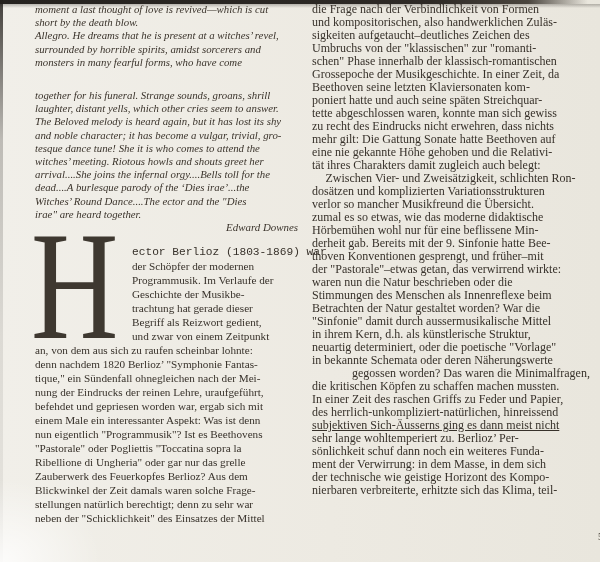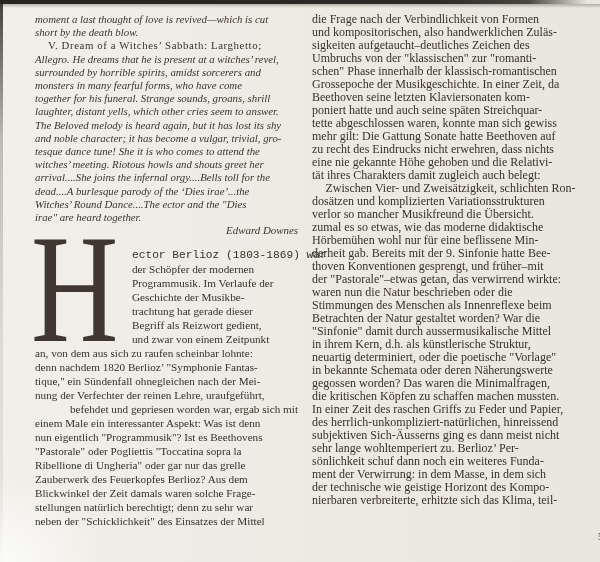--- a/index.html
+++ b/index.html
@@ -19,21 +19,21 @@
     background:linear-gradient(to bottom, rgba(46,42,38,0.30), rgba(46,42,38,0));
   }
   .edge-left {
     position:absolute; left:0; top:0; width:3px; height:100%;
     background:linear-gradient(to bottom, rgba(36,33,29,0.85), rgba(36,33,29,0.25) 25%, rgba(36,33,29,0.10) 60%, rgba(36,33,29,0.05));
   }
   .corner-light {
     position:absolute; left:0; bottom:0; width:110px; height:90px;
     background:radial-gradient(ellipse at 0% 100%, rgba(255,255,255,0.8), rgba(255,255,255,0) 65%);
   }
-  .col { position:absolute; top:13px; }
+  .col { position:absolute; top:3px; }
   .col-left  { left:35px;  width:263px; }
   .col-right { left:312px; width:277px; }
 
   .ln { white-space:nowrap; }
 
   .en .ln, .en-head { font-style:italic; font-size:10.8px; line-height:13.2px; color:#3a332b; }
   .en-head { font-style:normal; letter-spacing:0.6px; }
   .attribution { font-style:italic; font-size:10.9px; line-height:13.2px; text-align:right; color:#3a332b; }
 
   .de .ln { font-size:11.2px; line-height:14px; }
@@ -58,26 +58,25 @@
   <div class="edge-top"></div>
   <div class="edge-top-fade"></div>
   <div class="edge-left"></div>
   <div class="corner-light"></div>
 
   <div class="col col-left">
     <div class="en">
         <div class="ln j" style="word-spacing: 0px;">moment a last thought of love is revived—which is cut</div>
         <div class="ln">short by the death blow.</div>
       </div>
-    <div class="ln j en-head" style="text-indent: 13px; word-spacing: 0px;">V. Dream of a Witches’ Sabbath: Larghetto;</div>
     <div class="en">
         <div class="ln j" style="word-spacing: 0px;">Allegro. He dreams that he is present at a witches’ revel,</div>
         <div class="ln j" style="word-spacing: 0px;">surrounded by horrible spirits, amidst sorcerers and</div>
         <div class="ln j" style="word-spacing: 0px;">monsters in many fearful forms, who have come</div>
-        <div class="ln j" style="word-spacing: 0px;">together for his funeral. Strange sounds, groans, shrill</div>
+        <div class="ln j" style="word-spacing: 0px; margin-top: 20px;">together for his funeral. Strange sounds, groans, shrill</div>
         <div class="ln j" style="word-spacing: 0px;">laughter, distant yells, which other cries seem to answer.</div>
         <div class="ln j" style="word-spacing: 0px;">The Beloved melody is heard again, but it has lost its shy</div>
         <div class="ln j" style="word-spacing: 0px;">and noble character; it has become a vulgar, trivial, gro-</div>
         <div class="ln j" style="word-spacing: 0px;">tesque dance tune! She it is who comes to attend the</div>
         <div class="ln j" style="word-spacing: 0px;">witches’ meeting. Riotous howls and shouts greet her</div>
         <div class="ln j" style="word-spacing: 0px;">arrival....She joins the infernal orgy....Bells toll for the</div>
         <div class="ln j" style="word-spacing: 0px;">dead....A burlesque parody of the ‘Dies irae’...the</div>
         <div class="ln j" style="word-spacing: 0px;">Witches’ Round Dance....The ector and the "Dies</div>
         <div class="ln">irae" are heard together.</div>
       </div>
@@ -91,22 +90,22 @@
           <div class="ln j" style="word-spacing: 0px;">Programmusik. Im Verlaufe der</div>
           <div class="ln j" style="word-spacing: 0px;">Geschichte der Musikbe-</div>
           <div class="ln j" style="word-spacing: 0px;">trachtung hat gerade dieser</div>
           <div class="ln j" style="word-spacing: 0px;">Begriff als Reizwort gedient,</div>
           <div class="ln j" style="word-spacing: 0px;">und zwar von einem Zeitpunkt</div>
         </div>
       <div class="de">
           <div class="ln j" style="word-spacing: 0px;">an, von dem aus sich zu raufen scheinbar lohnte:</div>
           <div class="ln j" style="word-spacing: 0px;">denn nachdem 1820 Berlioz’ "Symphonie Fantas-</div>
           <div class="ln j" style="word-spacing: 0px;">tique," ein Sündenfall ohnegleichen nach der Mei-</div>
-          <div class="ln j" style="word-spacing: 0px;">nung der Verfechter der reinen Lehre, uraufgeführt,</div>
-          <div class="ln j" style="word-spacing: 0px; text-align: right;">befehdet und gepriesen worden war, ergab sich mit</div>
+          <div class="ln j" style="word-spacing: 0px;">nung der Eindrucks der reinen Lehre, uraufgeführt,</div>
+          <div class="ln j" style="word-spacing: 0px;">befehdet und gepriesen worden war, ergab sich mit</div>
           <div class="ln j" style="word-spacing: 0px;">einem Male ein interessanter Aspekt: Was ist denn</div>
           <div class="ln j" style="word-spacing: 0px;">nun eigentlich "Programmusik"? Ist es Beethovens</div>
           <div class="ln j" style="word-spacing: 0px;">"Pastorale" oder Pogliettis "Toccatina sopra la</div>
           <div class="ln j" style="word-spacing: 0px;">Ribellione di Ungheria" oder gar nur das grelle</div>
           <div class="ln j" style="word-spacing: 0px;">Zauberwerk des Feuerkopfes Berlioz? Aus dem</div>
           <div class="ln j" style="word-spacing: 0px;">Blickwinkel der Zeit damals waren solche Frage-</div>
           <div class="ln j" style="word-spacing: 0px;">stellungen natürlich berechtigt; denn zu sehr war</div>
           <div class="ln j" style="word-spacing: 0px;">neben der "Schicklichkeit" des Einsatzes der Mittel</div>
         </div>
     </div>
@@ -116,44 +115,44 @@
     <div class="de">
         <div class="ln j" style="word-spacing: 0px;">die Frage nach der Verbindlichkeit von Formen</div>
         <div class="ln j" style="word-spacing: 0px;">und kompositorischen, also handwerklichen Zuläs-</div>
         <div class="ln j" style="word-spacing: 0px;">sigkeiten aufgetaucht–deutliches Zeichen des</div>
         <div class="ln j" style="word-spacing: 0px;">Umbruchs von der "klassischen" zur "romanti-</div>
         <div class="ln j" style="word-spacing: 0px;">schen" Phase innerhalb der klassisch-romantischen</div>
         <div class="ln j" style="word-spacing: 0px;">Grossepoche der Musikgeschichte. In einer Zeit, da</div>
         <div class="ln j" style="word-spacing: 0px;">Beethoven seine letzten Klaviersonaten kom-</div>
         <div class="ln j" style="word-spacing: 0px;">poniert hatte und auch seine späten Streichquar-</div>
         <div class="ln j" style="word-spacing: 0px;">tette abgeschlossen waren, konnte man sich gewiss</div>
+        <div class="ln j" style="word-spacing: 0px;">zu recht des Eindrucks nicht erwehren, dass nichts</div>
         <div class="ln j" style="word-spacing: 0px;">mehr gilt: Die Gattung Sonate hatte Beethoven auf</div>
-        <div class="ln j" style="word-spacing: 0px;">zu recht des Eindrucks nicht erwehren, dass nichts</div>
         <div class="ln j" style="word-spacing: 0px;">eine nie gekannte Höhe gehoben und die Relativi-</div>
         <div class="ln j" style="word-spacing: 0px;">tät ihres Charakters damit zugleich auch belegt:</div>
         <div class="ln j" style="word-spacing: 0px; text-align: center;">Zwischen Vier- und Zweisätzigkeit, schlichten Ron-</div>
         <div class="ln j" style="word-spacing: 0px;">dosätzen und komplizierten Variationsstrukturen</div>
         <div class="ln j" style="word-spacing: 0px;">verlor so mancher Musikfreund die Übersicht.</div>
         <div class="ln j" style="word-spacing: 0px;">zumal es so etwas, wie das moderne didaktische</div>
         <div class="ln j" style="word-spacing: 0px;">Hörbemühen wohl nur für eine beflissene Min-</div>
         <div class="ln j" style="word-spacing: 0px;">derheit gab. Bereits mit der 9. Sinfonie hatte Bee-</div>
         <div class="ln j" style="word-spacing: 0px;">thoven Konventionen gesprengt, und früher–mit</div>
         <div class="ln j" style="word-spacing: 0px;">der "Pastorale"–etwas getan, das verwirrend wirkte:</div>
         <div class="ln j" style="word-spacing: 0px;">waren nun die Natur beschrieben oder die</div>
         <div class="ln j" style="word-spacing: 0px;">Stimmungen des Menschen als Innenreflexe beim</div>
         <div class="ln j" style="word-spacing: 0px;">Betrachten der Natur gestaltet worden? War die</div>
         <div class="ln j" style="word-spacing: 0px;">"Sinfonie" damit durch aussermusikalische Mittel</div>
         <div class="ln j" style="word-spacing: 0px;">in ihrem Kern, d.h. als künstlerische Struktur,</div>
         <div class="ln j" style="word-spacing: 0px;">neuartig determiniert, oder die poetische "Vorlage"</div>
         <div class="ln j" style="word-spacing: 0px;">in bekannte Schemata oder deren Näherungswerte</div>
-        <div class="ln j" style="word-spacing: 0px;">gegossen worden? Das waren die Minimalfragen,</div>
+        <div class="ln j" style="word-spacing: 0px; margin-left: 40px;">gegossen worden? Das waren die Minimalfragen,</div>
         <div class="ln j" style="word-spacing: 0px;">die kritischen Köpfen zu schaffen machen mussten.</div>
         <div class="ln j" style="word-spacing: 0px;">In einer Zeit des raschen Griffs zu Feder und Papier,</div>
         <div class="ln j" style="word-spacing: 0px;">des herrlich-unkompliziert-natürlichen, hinreissend</div>
-        <div class="ln j" style="word-spacing: 0px;">subjektiven Sich-Äusserns ging es dann meist nicht</div>
+        <div class="ln j" style="word-spacing: 0px; text-decoration: underline;">subjektiven Sich-Äusserns ging es dann meist nicht</div>
         <div class="ln j" style="word-spacing: 0px;">sehr lange wohltemperiert zu. Berlioz’ Per-</div>
         <div class="ln j" style="word-spacing: 0px;">sönlichkeit schuf dann noch ein weiteres Funda-</div>
         <div class="ln j" style="word-spacing: 0px;">ment der Verwirrung: in dem Masse, in dem sich</div>
         <div class="ln j" style="word-spacing: 0px;">der technische wie geistige Horizont des Kompo-</div>
         <div class="ln j" style="word-spacing: 0px;">nierbaren verbreiterte, erhitzte sich das Klima, teil-</div>
       </div>
   </div>
 
   <div class="pagenum">5</div>
 </div>

